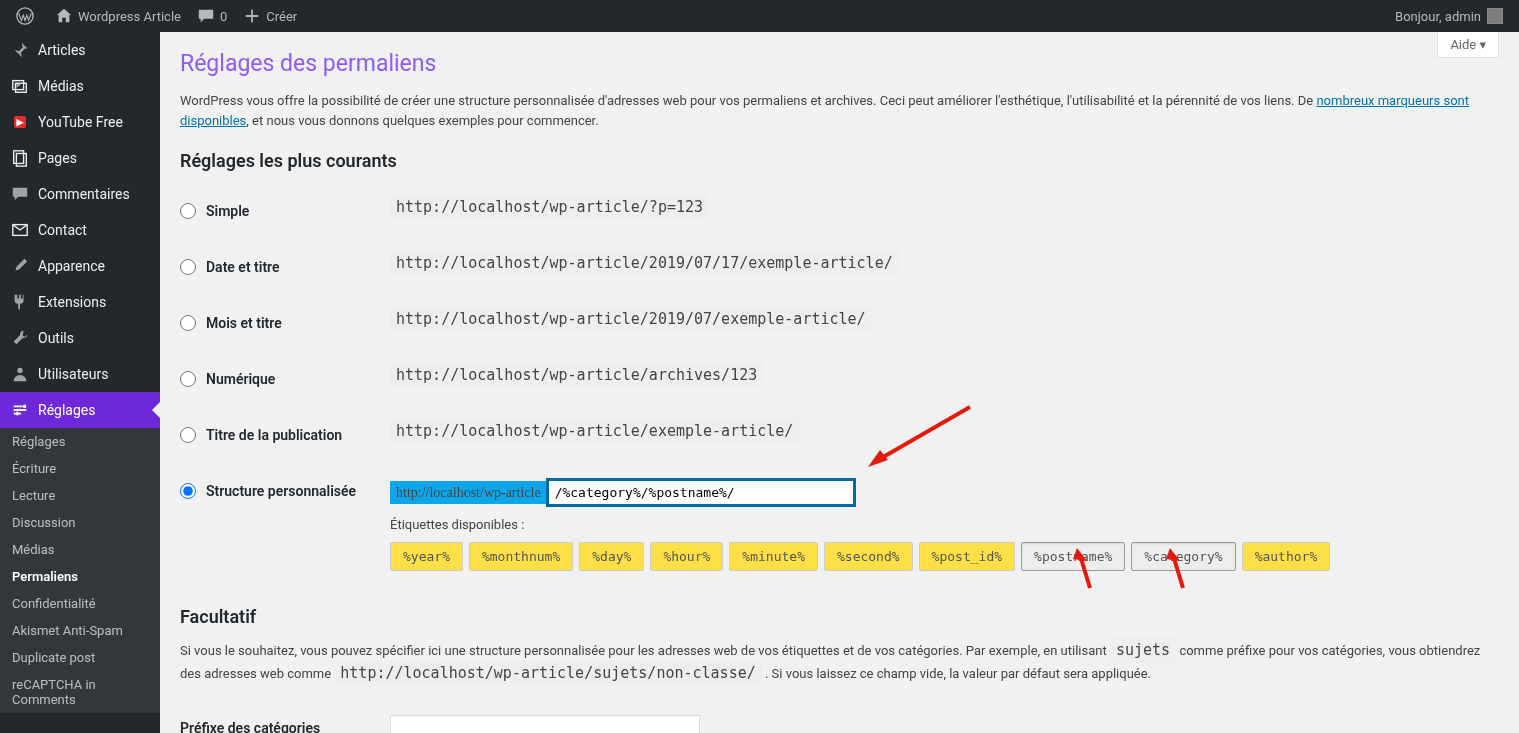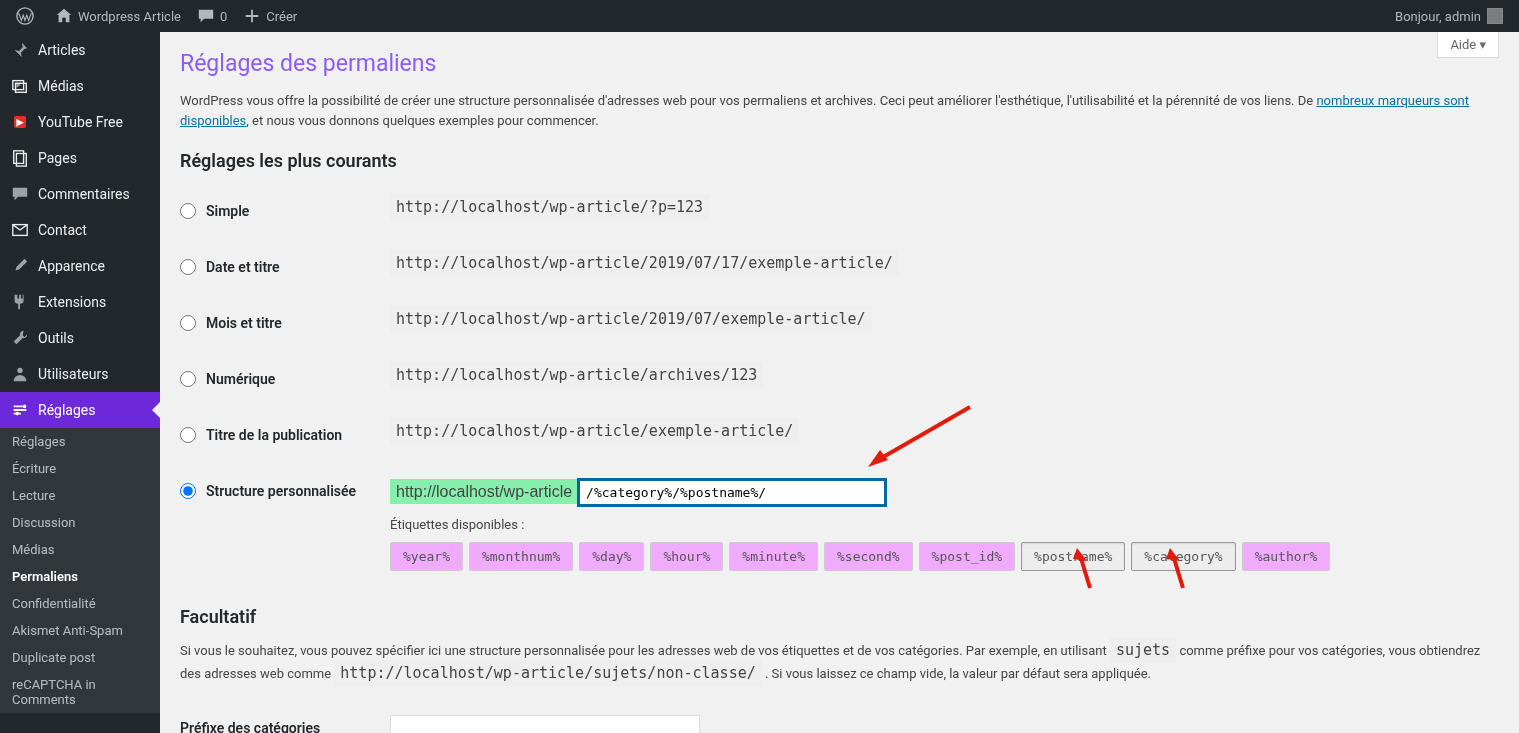--- a/index.html
+++ b/index.html
@@ -31,25 +31,25 @@
 h2 { font-size: 18px; color: #23282d; font-weight: 600; margin: 20px 0 12px; }
 .intro { font-size: 13px; line-height: 1.5; margin-bottom: 14px; max-width: 100%; }
 .intro a { color: #0073aa; text-decoration: underline; }
 
 .form-table { width: 100%; border-spacing: 0; }
 .form-table th { text-align: left; vertical-align: top; padding: 20px 10px 20px 0; width: 200px; font-weight: 600; color: #23282d; font-size: 14px; }
 .form-table td { padding: 15px 10px; vertical-align: top; }
 .form-table label { display: flex; align-items: center; }
 .form-table label input[type=radio] { margin-right: 10px; width: 16px; height: 16px; }
 code { font-family: Consolas, Monaco, monospace; background: #eee; padding: 4px 6px; font-size: 15px; border-radius: 0; }
-.custom-prefix { background: #86efac; padding: 4px 6px; font-family: Liberation Sans, sans-serif; font-size: 16px; }
+.custom-prefix { background: #0ea5e9; padding: 4px 6px; font-family: Liberation Serif, serif; font-size: 14px; }
 .custom-input { border: 3px solid #0369a1; padding: 4px 6px; font-family: Consolas, Monaco, monospace; font-size: 13px; width: 310px; background: #fff; margin-left: -1px; }
 .tags-label { margin: 10px 0 10px; font-size: 13px; }
 .tag-buttons { display: flex; flex-wrap: wrap; gap: 6px; }
-.tag-btn { background: #f0abfc; border: 1px solid #ccc; color: #555; padding: 6px 12px; font-size: 13px; cursor: pointer; border-radius: 2px; font-family: Consolas, Monaco, monospace; }
+.tag-btn { background: #fde047; border: 1px solid #ccc; color: #555; padding: 6px 12px; font-size: 13px; cursor: pointer; border-radius: 2px; font-family: Consolas, Monaco, monospace; }
 .tag-btn.active { background: #ededed; border-color: #999; box-shadow: inset 0 1px 2px rgba(0,0,0,.1); }
 
 .optional-desc { font-size: 13px; line-height: 1.5; margin: 8px 0 16px; }
 .cat-prefix-input { border: 1px solid #ddd; padding: 5px 8px; width: 310px; background: #fff; }
 
 .arrow { position: absolute; pointer-events: none; }
 .arrow svg line { stroke: #e31b0c; stroke-width: 4; }
 .arrow svg polygon { fill: #e31b0c; }
 </style>
 </head>

